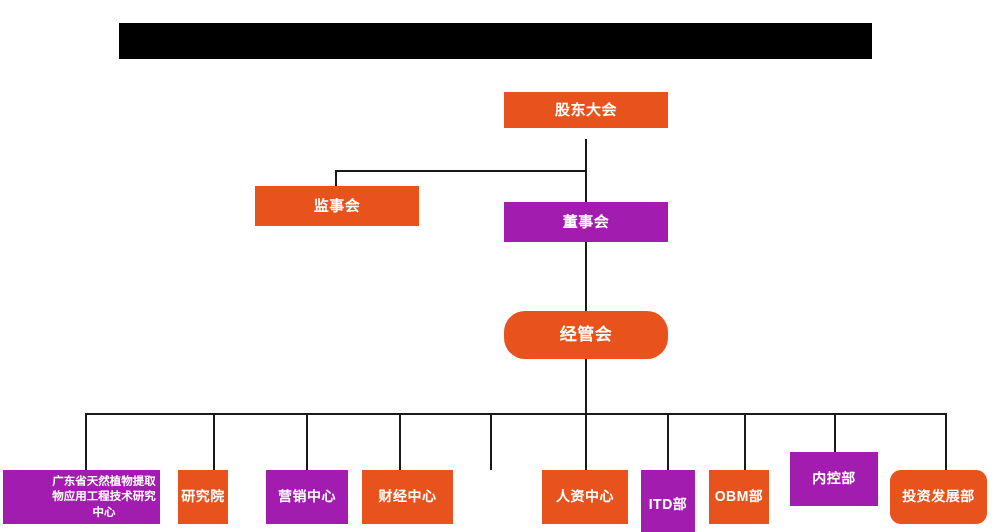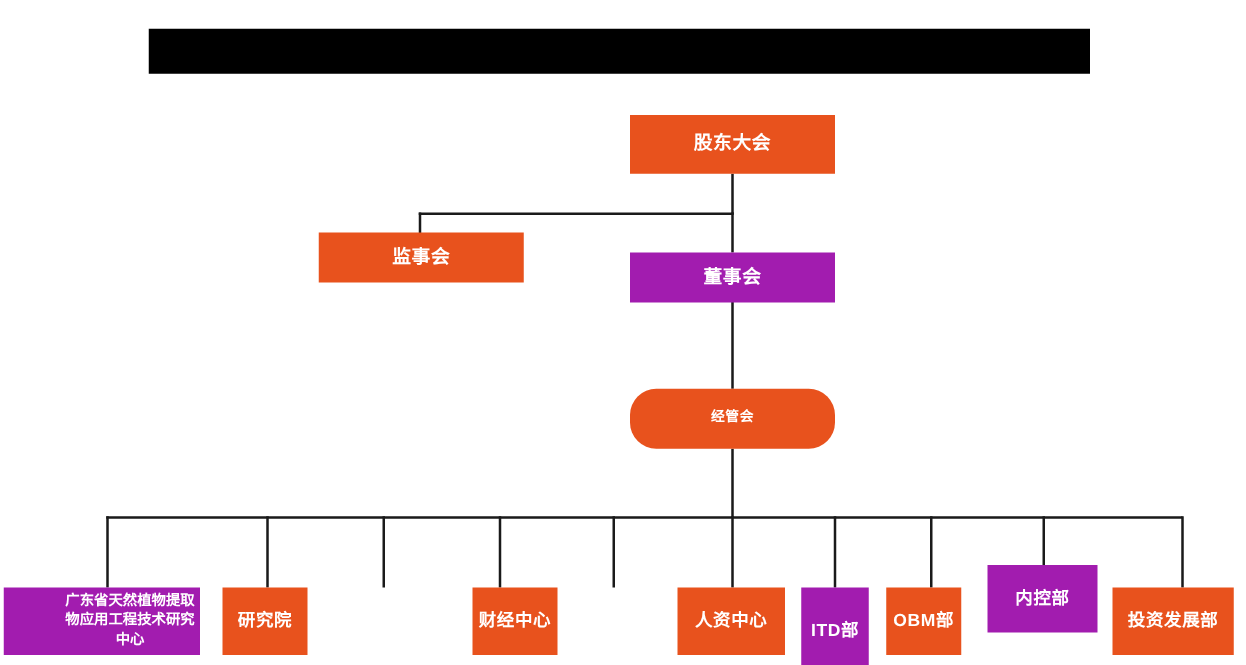--- a/index.html
+++ b/index.html
@@ -43,21 +43,21 @@
     line-height: 1.25;
     letter-spacing: 0.5px;
     padding: 2px 3px;
     user-select: none;
   }
   .node.dark  { background: #E8521D; }
   .node.light { background: #a21caf; }
 
   .node-l1 { font-size: 15px; }
   .node-l2 { font-size: 15px; }
-  .node-l3 { font-size: 11px; border-radius: 21px; }
+  .node-l3 { font-size: 17px; border-radius: 21px; }
   .node-l4 { font-size: 14px; }
   .node-l4.tiny { font-size: 11.5px; letter-spacing: 0px; line-height: 1.35; }
 </style>
 </head>
 <body>
 
 <div id="chart-root">
 
   <div class="redacted-banner" style="left:119px; top:23px; width:753px; height:36px;"></div>
 
@@ -75,39 +75,40 @@
   <div class="conn conn-v" style="left:213px; top:413px; height:57px;"></div>
   <div class="conn conn-v" style="left:306px; top:413px; height:57px;"></div>
   <div class="conn conn-v" style="left:399px; top:413px; height:57px;"></div>
   <div class="conn conn-v" style="left:490px; top:413px; height:57px;"></div>
   <div class="conn conn-v" style="left:585px; top:413px; height:57px;"></div>
   <div class="conn conn-v" style="left:667px; top:413px; height:57px;"></div>
   <div class="conn conn-v" style="left:744px; top:413px; height:57px;"></div>
   <div class="conn conn-v" style="left:834px; top:413px; height:57px;"></div>
   <div class="conn conn-v" style="left:945px; top:413px; height:57px;"></div>
 
-  <div class="node node-l1 dark" style="left:504px; top:92px; width:164px; height:47px;">股东大会</div>
+  <div class="node node-l1 dark" style="left:504px; top:92px; width:164px; height:36px;">股东大会</div>
 
   <div class="node node-l2 dark" style="left:255px; top:186px; width:164px; height:40px;">监事会</div>
 
   <div class="node node-l2 light" style="left:504px; top:202px; width:164px; height:40px;">董事会</div>
 
   <div class="node node-l3 dark" style="left:504px; top:311px; width:164px; height:48px;">经管会</div>
 
   <div class="node node-l4 tiny light" style="left:3px; top:470px; width:157px; height:54px;padding-left:48px;">广东省天然植物提取物应用工程技术研究中心</div>
 
-  <div class="node node-l4 dark" style="left:178px; top:470px; width:68px; height:54px;">研究院</div>
+  <div class="node node-l4 dark" style="left:178px; top:470px; width:50px; height:54px;">研究院</div>
 
+  <div class="node node-l4 light" style="left:266px; top:470px; width:82px; height:54px;">营销中心</div>
 
-  <div class="node node-l4 dark" style="left:378px; top:470px; width:68px; height:54px;">财经中心</div>
+  <div class="node node-l4 dark" style="left:362px; top:470px; width:91px; height:54px;">财经中心</div>
 
 
   <div class="node node-l4 dark" style="left:542px; top:470px; width:86px; height:54px;">人资中心</div>
 
   <div class="node node-l4 light" style="left:641px; top:470px; width:54px; height:70px;">ITD部</div>
 
   <div class="node node-l4 dark" style="left:709px; top:470px; width:60px; height:54px;">OBM部</div>
 
   <div class="node node-l4 light" style="left:790px; top:452px; width:88px; height:54px;">内控部</div>
 
-  <div class="node node-l4 dark" style="left:890px; top:470px; width:97px; height:54px;">投资发展部</div>
+  <div class="node node-l4 dark" style="left:890px; top:470px; width:97px; height:54px;border-radius:11px;">投资发展部</div>
 
 </div>
 
 </body></html>

